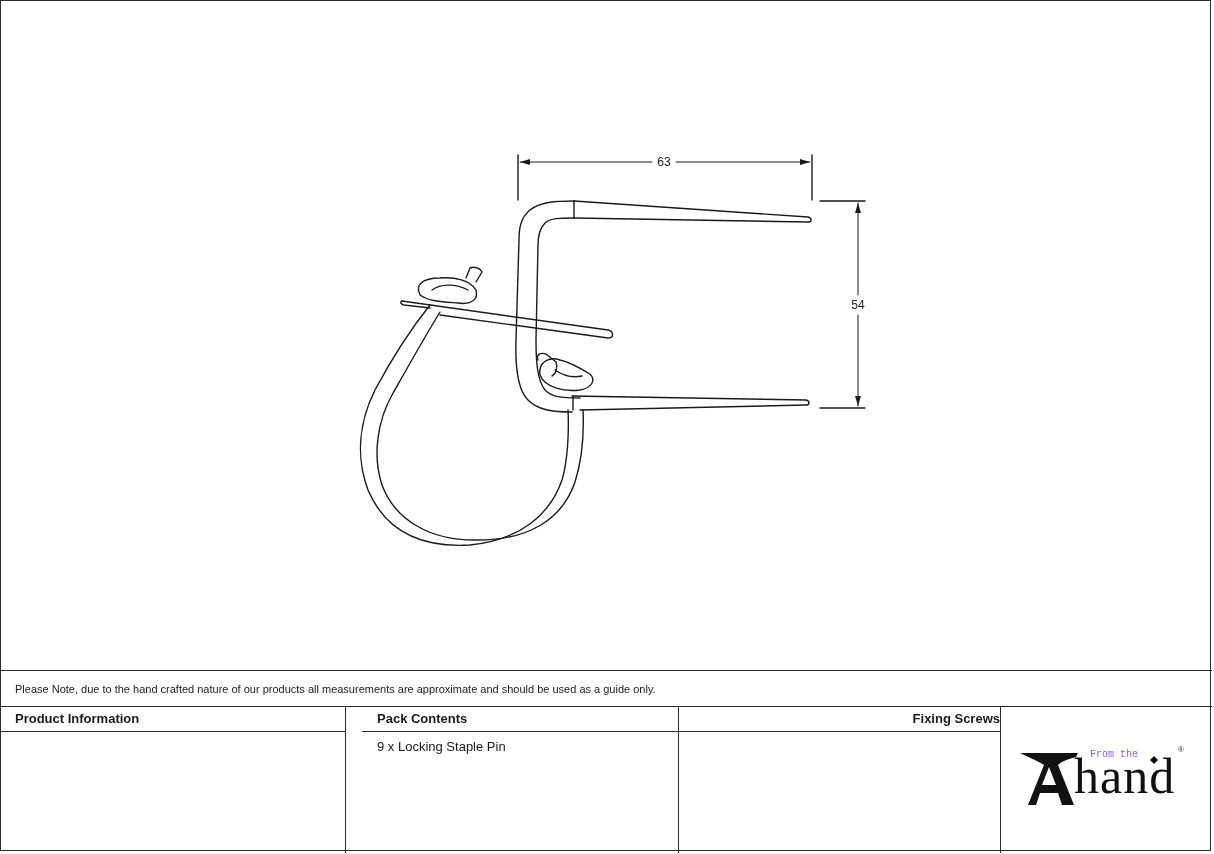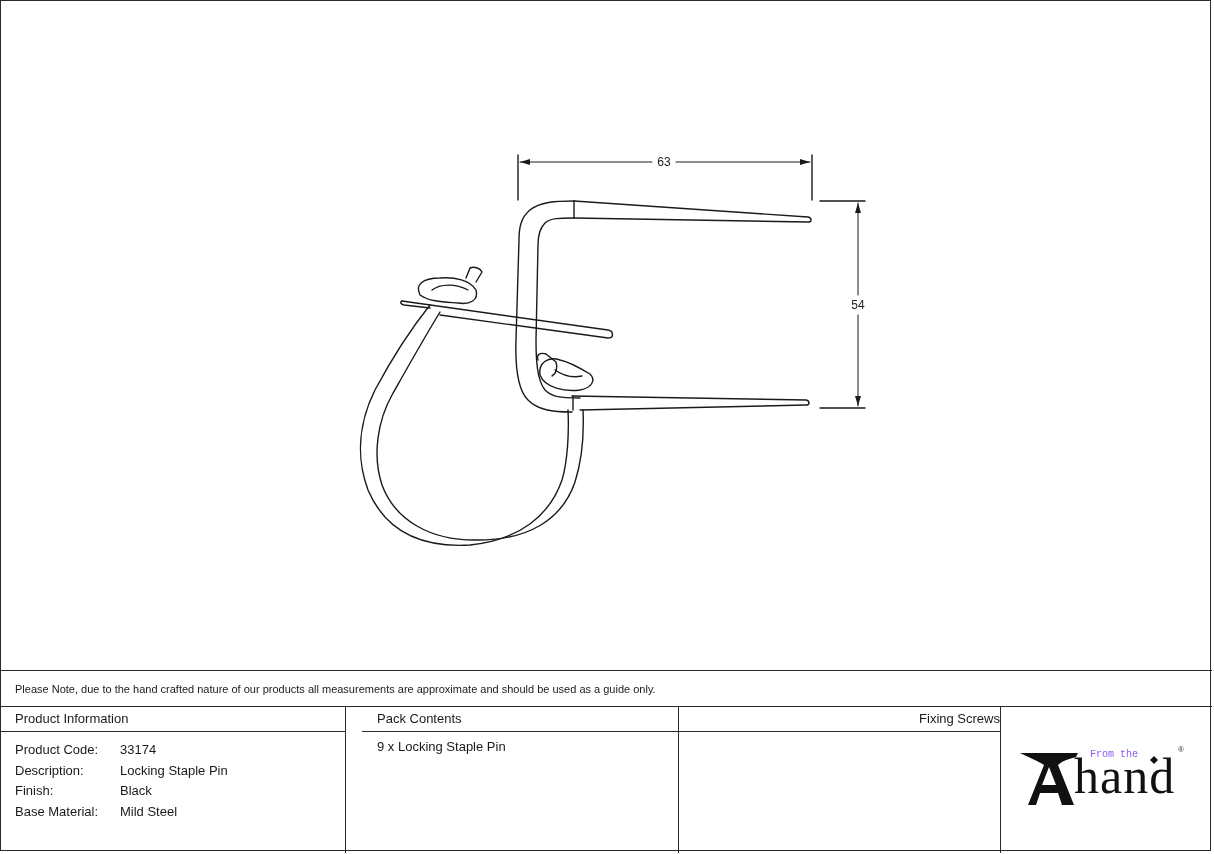--- a/index.html
+++ b/index.html
@@ -6,21 +6,21 @@
   body { width: 1214px; height: 854px; position: relative; overflow: hidden;
          font-family: "Liberation Sans", "DejaVu Sans", sans-serif; color: #1a1a1a; }
   .frame { position: absolute; left: 0; top: 0; width: 1211px; height: 851px;
            border: 1.5px solid #2a2a2a; box-sizing: border-box; }
   .drawing { position: absolute; left: 0; top: 0; width: 1214px; height: 670px; }
   .note-row { position: absolute; left: 0; top: 670px; width: 1212px; height: 37px;
               border-top: 1.5px solid #2a2a2a; border-bottom: 1.5px solid #2a2a2a; box-sizing: border-box;
               font-size: 11px; line-height: 37px; padding-left: 15px; }
   .col { position: absolute; top: 707px; height: 146px; box-sizing: border-box; }
   .col-head { height: 25px; line-height: 24px; font-size: 13px; padding-left: 15px;
-              border-bottom: 1.5px solid #2a2a2a; box-sizing: border-box; }
+              border-bottom: 1.5px solid #2a2a2a; box-sizing: border-box; font-weight: bold; }
   .col-body { padding: 8px 0 0 15px; font-size: 13px; }
   .c1 { left: 0; width: 346px; border-right: 1.5px solid #2a2a2a; }
   .c2 { left: 362px; width: 317px; border-right: 1.5px solid #2a2a2a; }
   .c3 { left: 663px; width: 338px; border-right: 1.5px solid #2a2a2a; text-align: right; }
   .c4 { left: 1001px; width: 211px; }
   .c2 .col-body { padding-left: 15px; padding-top: 7px; }
   .info-row { display: flex; height: 20.5px; line-height: 20.5px; }
   .info-label { width: 105px; }
   .logo { position: absolute; left: 1018px; top: 745px; width: 175px; height: 60px; }
   .logo-from { position: absolute; left: 72px; top: 4px; font-family: Liberation Mono, monospace;
@@ -89,38 +89,20 @@
   <text class="dim-label" x="664" y="166" text-anchor="middle">63</text>
   <text class="dim-label" x="858" y="309" text-anchor="middle">54</text>
 </svg>
 
 <div class="note-row">
   <span>Please Note, due to the hand crafted nature of our products all measurements are approximate and should be used as a guide only.</span>
 </div>
 
 <div class="col c1">
   <div class="col-head">Product Information</div>
-  <div class="col-body">
-    <div class="info-row">
-      <span class="info-label">Product Code:</span>
-      <span class="info-value">33174</span>
-    </div>
-    <div class="info-row">
-      <span class="info-label">Description:</span>
-      <span class="info-value">Locking Staple Pin</span>
-    </div>
-    <div class="info-row">
-      <span class="info-label">Finish:</span>
-      <span class="info-value">Black</span>
-    </div>
-    <div class="info-row">
-      <span class="info-label">Base Material:</span>
-      <span class="info-value">Mild Steel</span>
-    </div>
-  </div>
 </div>
 
 <div class="col c2">
   <div class="col-head">Pack Contents</div>
   <div class="col-body">
     <div>9 x Locking Staple Pin</div>
   </div>
 </div>
 
 <div class="col c3">

